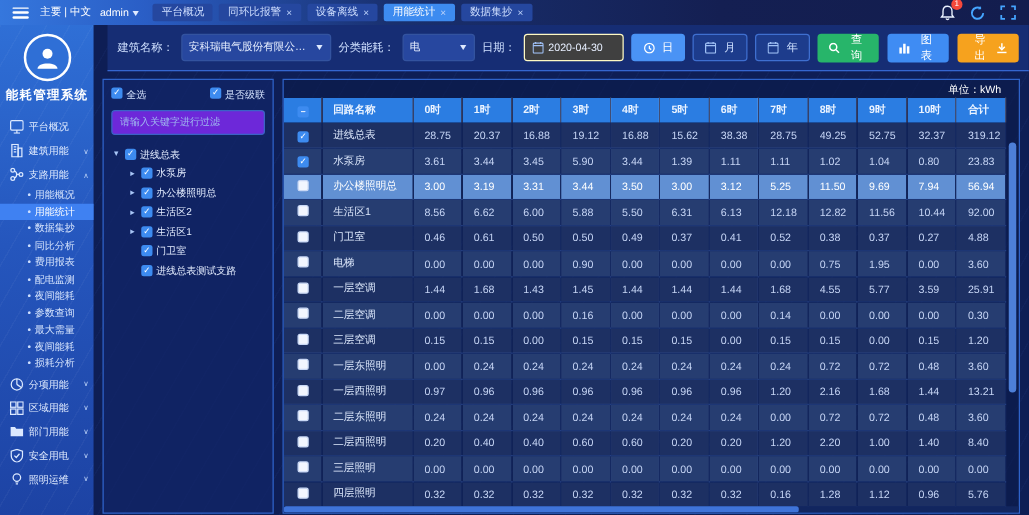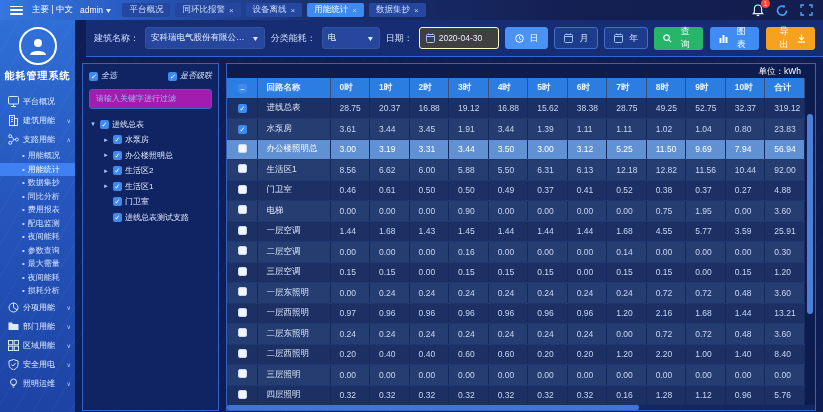--- a/index.html
+++ b/index.html
@@ -60,27 +60,27 @@
   .actions { margin-left:auto; display:flex; gap:7px;align-items:center; }
   .abtn { height:23px; padding:0 9px; border-radius:3px; display:flex; align-items:center; gap:4px;
     color:#fff; font-size:9px; cursor:pointer; border:none; }
   .abtn.green { background:#27b56a; } .abtn.blue { background:#3f8cf3; } .abtn.orange { background:#f6a21e; }
 
   .content { position:relative; display:flex; padding:6px 7px 0 7px; height:354px; z-index:1; }
 
   
   .tree-panel { width:137px; border:1px solid #2f63c9; background:rgba(18,38,104,0.75); margin-right:7px; padding:6px 6px; }
   .tree-head { display:flex; justify-content:space-between; align-items:center; margin-bottom:6px; }
-  .cb-label { display:flex; align-items:flex-end; gap:3px; color:#d4e2fd; font-size:8px; cursor:pointer; white-space:nowrap;font-style:italic; }
+  .cb-label { display:flex; align-items:flex-start; gap:3px; color:#d4e2fd; font-size:8px; cursor:pointer; white-space:nowrap; }
   .cb { width:9px; height:9px; border-radius:2px; display:inline-flex; align-items:center; justify-content:center;
     font-size:7px; line-height:1; flex:0 0 auto; }
   .cb.on  { background:#3d8bf0; color:#fff; }
   .cb.off { background:#f2f6ff; border:1px solid #c9d8f5; color:transparent; }
   .cb.ind { background:#3d8bf0; color:#fff; }
-  .search { width:100%; height:20px; background:#a21caf; border:1px solid #3a63c6; border-radius:3px;
+  .search { width:100%; height:20px; background:#6d28d9; border:1px solid #3a63c6; border-radius:3px;
     color:#e7efff; font-size:8px; padding:0 6px; outline:none; margin-bottom:8px; }
   .search::placeholder { color:#9fb9ef; }
   .tree-row { display:flex; align-items:center; gap:3px; height:15.5px; color:#e4edff; font-size:8px; cursor:pointer; white-space:nowrap; }
   .tree-row .tcaret { width:8px; font-size:7px; color:#a9c6f7; text-align:center; }
   .tree-children .tree-row { padding-left:13px; }
 
   
   .table-panel { flex:1; border:1px solid #2f63c9; background:rgba(12,26,74,0.6); position:relative; padding:14px 10px 14px 0; overflow:hidden; }
   .unit { position:absolute; top:2px; right:14px; color:#fff; font-size:8.5px; }
   table { border-collapse:collapse; width:100%; table-layout:fixed; }
@@ -253,37 +253,37 @@
           <svg width="11" height="11" viewBox="0 0 11 11">
             <circle cx="5.5" cy="5.5" r="4.5" fill="none" stroke="#dce9ff"></circle>
             <path d="M5.5 5.5 V1 M5.5 5.5 L9 8" stroke="#dce9ff"></path>
           </svg>
         </span>
         <span>分项用能</span>
         <span class="chev">∨</span>
       </div>
       <div class="side-item">
         <span>
-          <svg width="11" height="10" viewBox="0 0 11 10">
-            <path d="M0.5 1.5 H4 L5 3 H10.5 V9 H0.5 Z" fill="#dce9ff"></path>
-          </svg>
-        </span>
-        <span>部门用能</span>
-        <span class="chev">∨</span>
-      </div>
-      <div class="side-item">
-        <span>
           <svg width="11" height="11" viewBox="0 0 11 11">
             <rect x="0.5" y="0.5" width="4.3" height="4.3" fill="none" stroke="#dce9ff"></rect>
             <rect x="6.2" y="0.5" width="4.3" height="4.3" fill="none" stroke="#dce9ff"></rect>
             <rect x="0.5" y="6.2" width="4.3" height="4.3" fill="none" stroke="#dce9ff"></rect>
             <rect x="6.2" y="6.2" width="4.3" height="4.3" fill="none" stroke="#dce9ff"></rect>
           </svg>
         </span>
         <span>区域用能</span>
+        <span class="chev">∨</span>
+      </div>
+      <div class="side-item">
+        <span>
+          <svg width="11" height="10" viewBox="0 0 11 10">
+            <path d="M0.5 1.5 H4 L5 3 H10.5 V9 H0.5 Z" fill="#dce9ff"></path>
+          </svg>
+        </span>
+        <span>部门用能</span>
         <span class="chev">∨</span>
       </div>
       <div class="side-item">
         <span>
           <svg width="11" height="11" viewBox="0 0 11 11">
             <path d="M5.5 0.5 L10 2 V5.5 C10 8.5 7.8 10 5.5 10.8 C3.2 10 1 8.5 1 5.5 V2 Z" fill="none" stroke="#dce9ff"></path>
             <path d="M3.5 5.5 L5 7 L7.6 4" fill="none" stroke="#dce9ff"></path>
           </svg>
         </span>
         <span>安全用电</span>
@@ -480,21 +480,21 @@
               <td>52.75</td>
               <td>32.37</td>
               <td>319.12</td>
             </tr>
             <tr>
               <td class="cbcol"><span class="cb on">✓</span></td>
               <td class="namecol">水泵房</td>
               <td>3.61</td>
               <td>3.44</td>
               <td>3.45</td>
-              <td>1.91</td>
+              <td>5.90</td>
               <td>3.44</td>
               <td>1.39</td>
               <td>1.11</td>
               <td>1.11</td>
               <td>1.02</td>
               <td>1.04</td>
               <td>0.80</td>
               <td>23.83</td>
             </tr>
             <tr class="selected">

